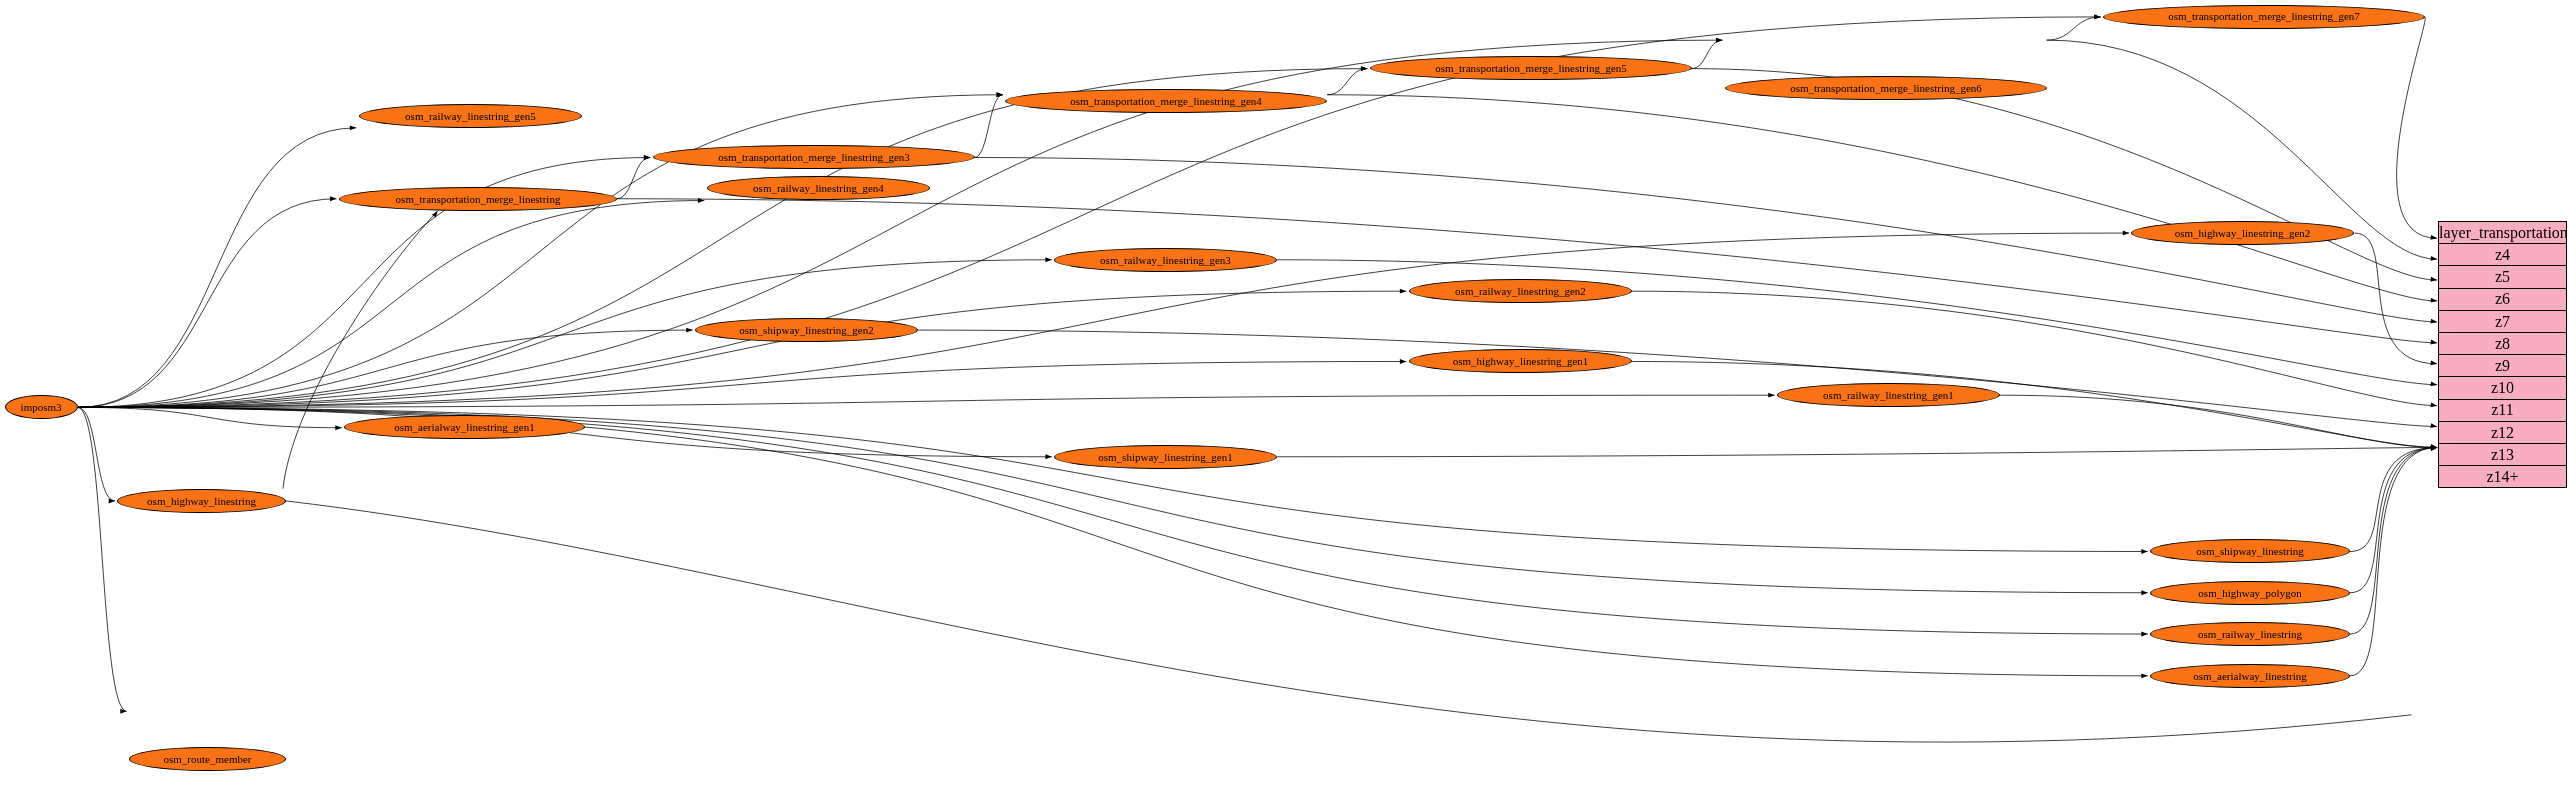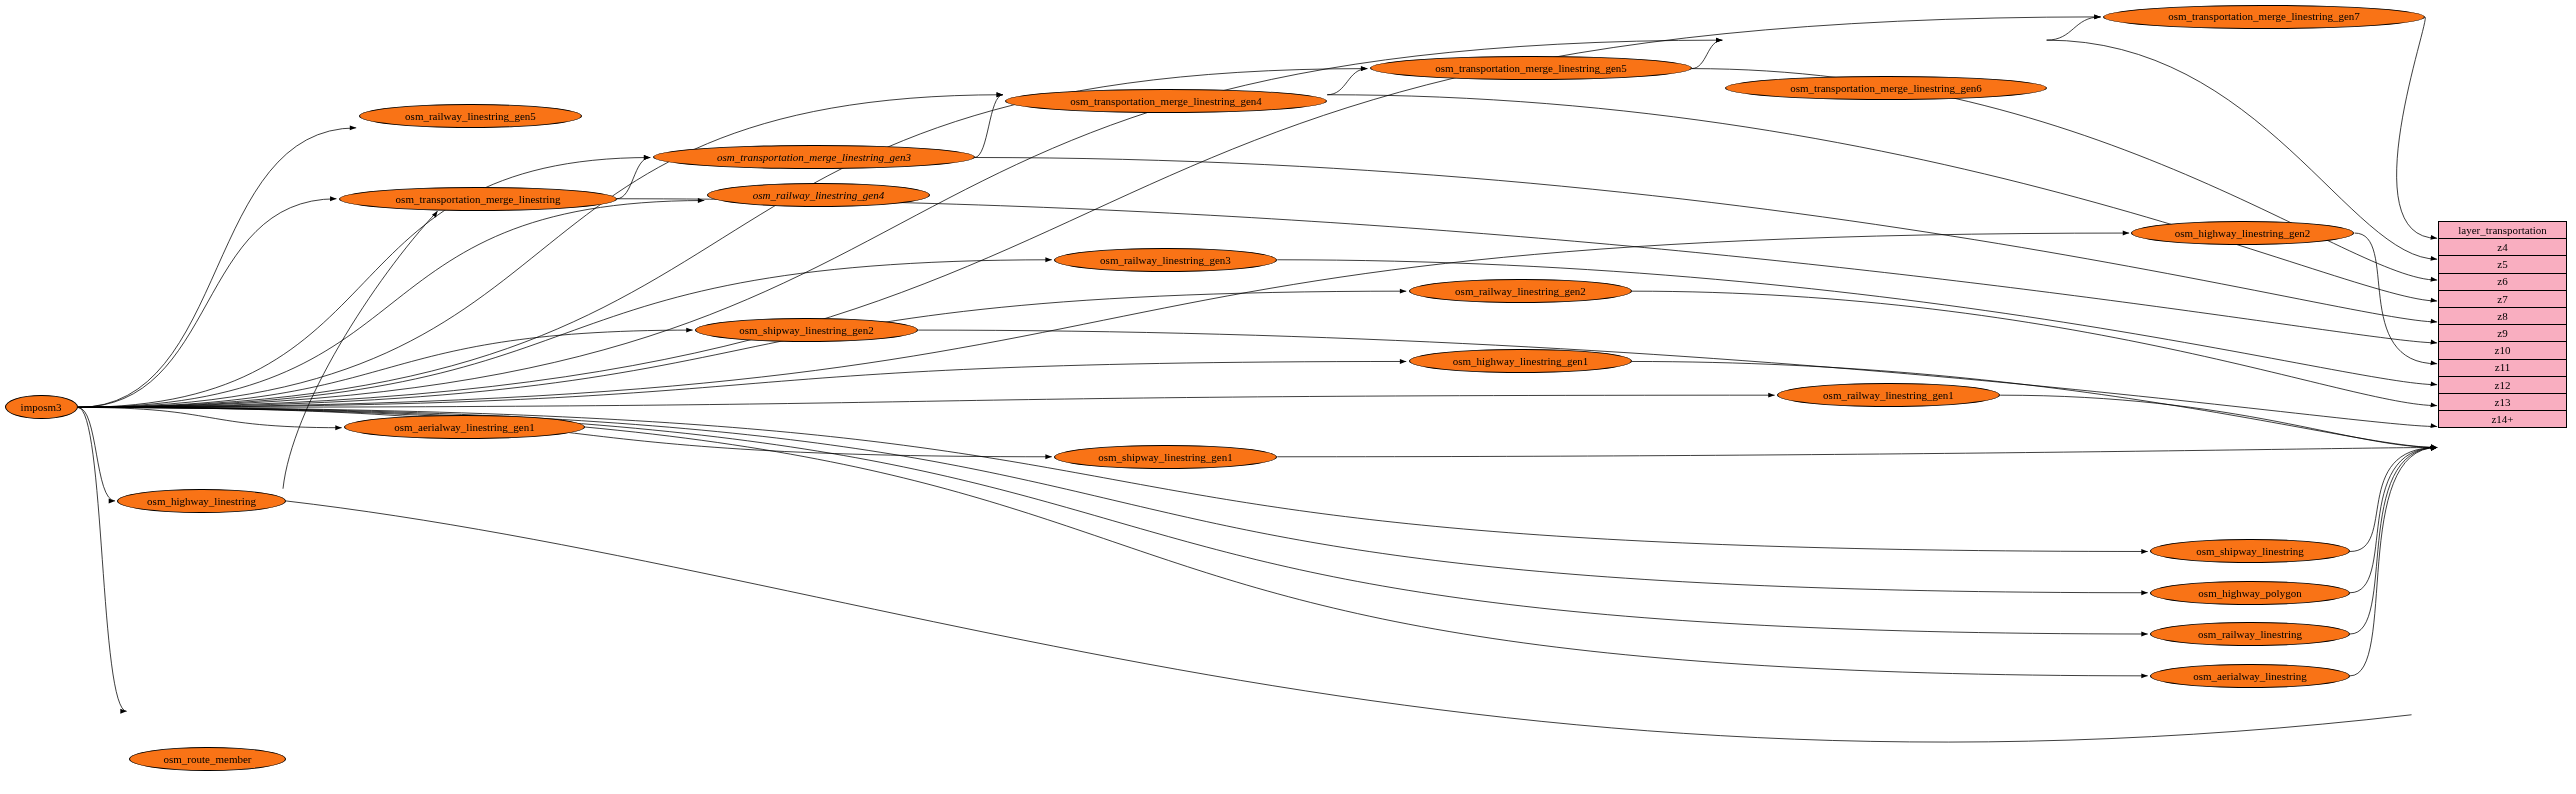--- a/index.html
+++ b/index.html
@@ -46,21 +46,21 @@
     border: 0.6px solid #000000;
     background: #f9aec0;
     display: flex;
     flex-direction: column;
     overflow: hidden;
   }
   .layer-row {
     box-sizing: border-box;
     border-bottom: 0.6px solid #000000;
     text-align: center;
-    font-size: 11px;
+    font-size: 16px;
     line-height: 1;
     padding: 2.9px 0 2.3px 0;
     color: #000000;
     font-family: "Liberation Serif", serif;
   }
   .layer-row:last-child {
     border-bottom: none;
   }
 </style>
 </head>
@@ -172,27 +172,27 @@
       </div>
       <div class="node" style="left: 1370px; top: 56px; width: 322px; height: 24.4px;">
         <span>osm_transportation_merge_linestring_gen5</span>
       </div>
       <div class="node" style="left: 1005px; top: 89px; width: 322px; height: 24.4px;">
         <span>osm_transportation_merge_linestring_gen4</span>
       </div>
       <div class="node" style="left: 359px; top: 104px; width: 223px; height: 24.4px;">
         <span>osm_railway_linestring_gen5</span>
       </div>
-      <div class="node" style="left: 653px; top: 145px; width: 322px; height: 24.4px; font-style: italic;">
+      <div class="node" style="left: 653px; top: 145px; width: 322px; height: 24.4px;">
         <span>osm_transportation_merge_linestring_gen3</span>
       </div>
       <div class="node" style="left: 339px; top: 187px; width: 278px; height: 24.4px;">
         <span>osm_transportation_merge_linestring</span>
       </div>
-      <div class="node" style="left: 707px; top: 183px; width: 223px; height: 24.4px; font-style: italic;">
+      <div class="node" style="left: 707px; top: 176px; width: 223px; height: 24.4px;">
         <span>osm_railway_linestring_gen4</span>
       </div>
       <div class="node" style="left: 2131px; top: 221px; width: 223px; height: 24.4px;">
         <span>osm_highway_linestring_gen2</span>
       </div>
       <div class="node" style="left: 1054px; top: 248px; width: 223px; height: 24.4px;">
         <span>osm_railway_linestring_gen3</span>
       </div>
       <div class="node" style="left: 1409px; top: 279px; width: 223px; height: 24.4px;">
         <span>osm_railway_linestring_gen2</span>

